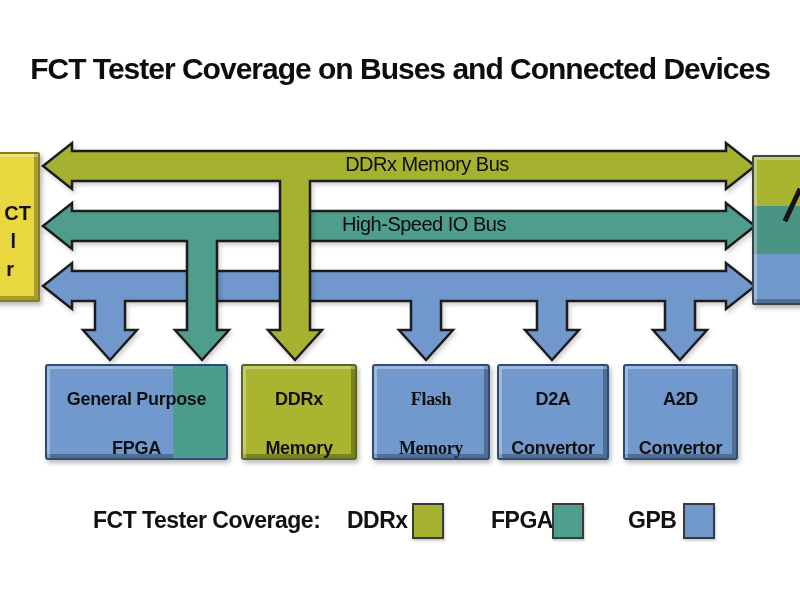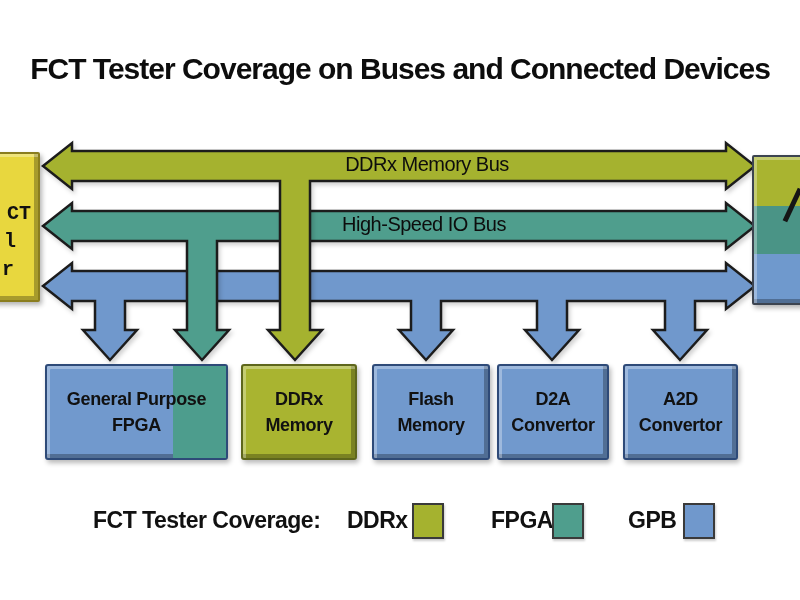--- a/index.html
+++ b/index.html
@@ -26,38 +26,38 @@
     position:absolute; top:364px; height:96px; box-sizing:border-box;
     border-radius:3px; display:flex; flex-direction:column; justify-content:center;
     align-items:center; text-align:center; font-weight:bold; font-size:18px;
     line-height:26px; letter-spacing:-0.3px;
     box-shadow: inset 3px 3px 0 rgba(255,255,255,0.32),
                 inset -4px -4px 0 rgba(0,0,0,0.28),
                 2px 3px 5px rgba(0,0,0,0.28);
   }
   .device.blue  { border:2px solid #2e4a78; }
   .device.olive { border:2px solid #5e661c; }
-  .device span { position:relative; z-index:2; }
+  .device span { position:relative; z-index:2;margin-top:23px; }
   .fpga { left:45px;  width:183px; }
   .ddrx { left:241px; width:116px; }
-  .flash{ left:372px; width:118px; }
+  .flash{ left:372px; width:118px;font-family:Liberation Serif, serif; }
   .d2a  { left:497px; width:112px; }
   .a2d  { left:623px; width:115px; }
   .fpga-teal { position:absolute; top:0; bottom:0; right:0; width:53px; z-index:1; }
   .bevel {
     position:absolute; inset:0; z-index:3; pointer-events:none;
     box-shadow: inset 3px 3px 0 rgba(255,255,255,0.32),
                 inset -4px -4px 0 rgba(0,0,0,0.28);
   }
 
   .edge-box { position:absolute; box-sizing:border-box; border-radius:2px;
     box-shadow:2px 3px 5px rgba(0,0,0,0.3); }
   .left-box  { left:-55px; top:152px; width:95px; height:150px;
     border:2px solid #8a7d1e; }
-  .left-box .frag { position:absolute; font-size:20px; font-weight:bold; color:#111;font-family:Liberation Mono, monospace; }
+  .left-box .frag { position:absolute; font-size:20px; font-weight:bold; color:#111; }
   .right-box { left:752px; top:155px; width:108px; height:150px;
     border:2px solid #3c4450; display:flex; flex-direction:column; }
   .right-box .band { flex:1; }
   .partial-letter { position:absolute; left:36px; top:30px; width:5px; height:36px;
     background:#151515; transform:rotate(25deg); z-index:2; }
 
   .legend-label { position:absolute; font-size:23px; font-weight:bold;
     letter-spacing:-0.5px; white-space:nowrap; top:507px; }
   .swatch { position:absolute; top:503px; width:32px; height:36px;
     box-sizing:border-box; border:2px solid #3a3a3a;

